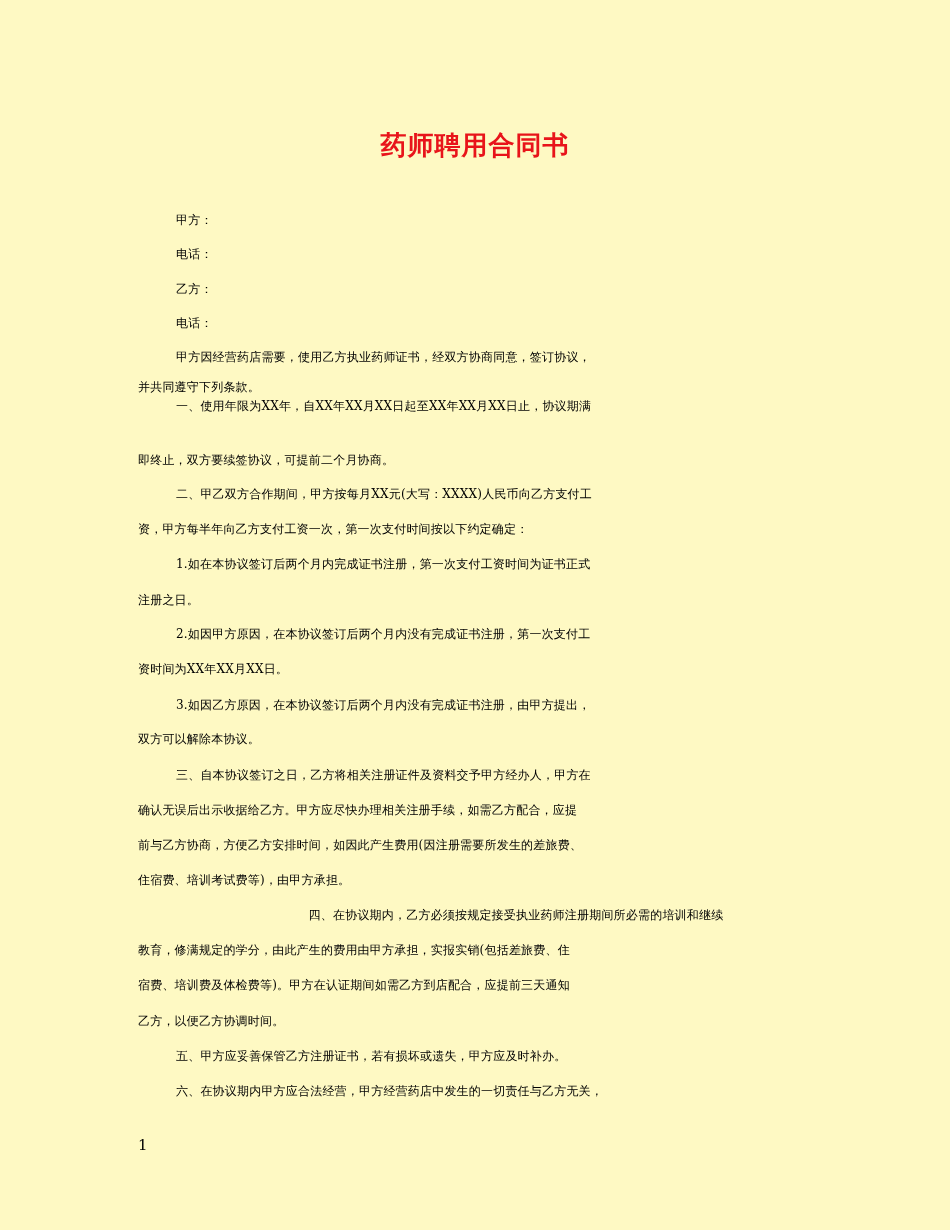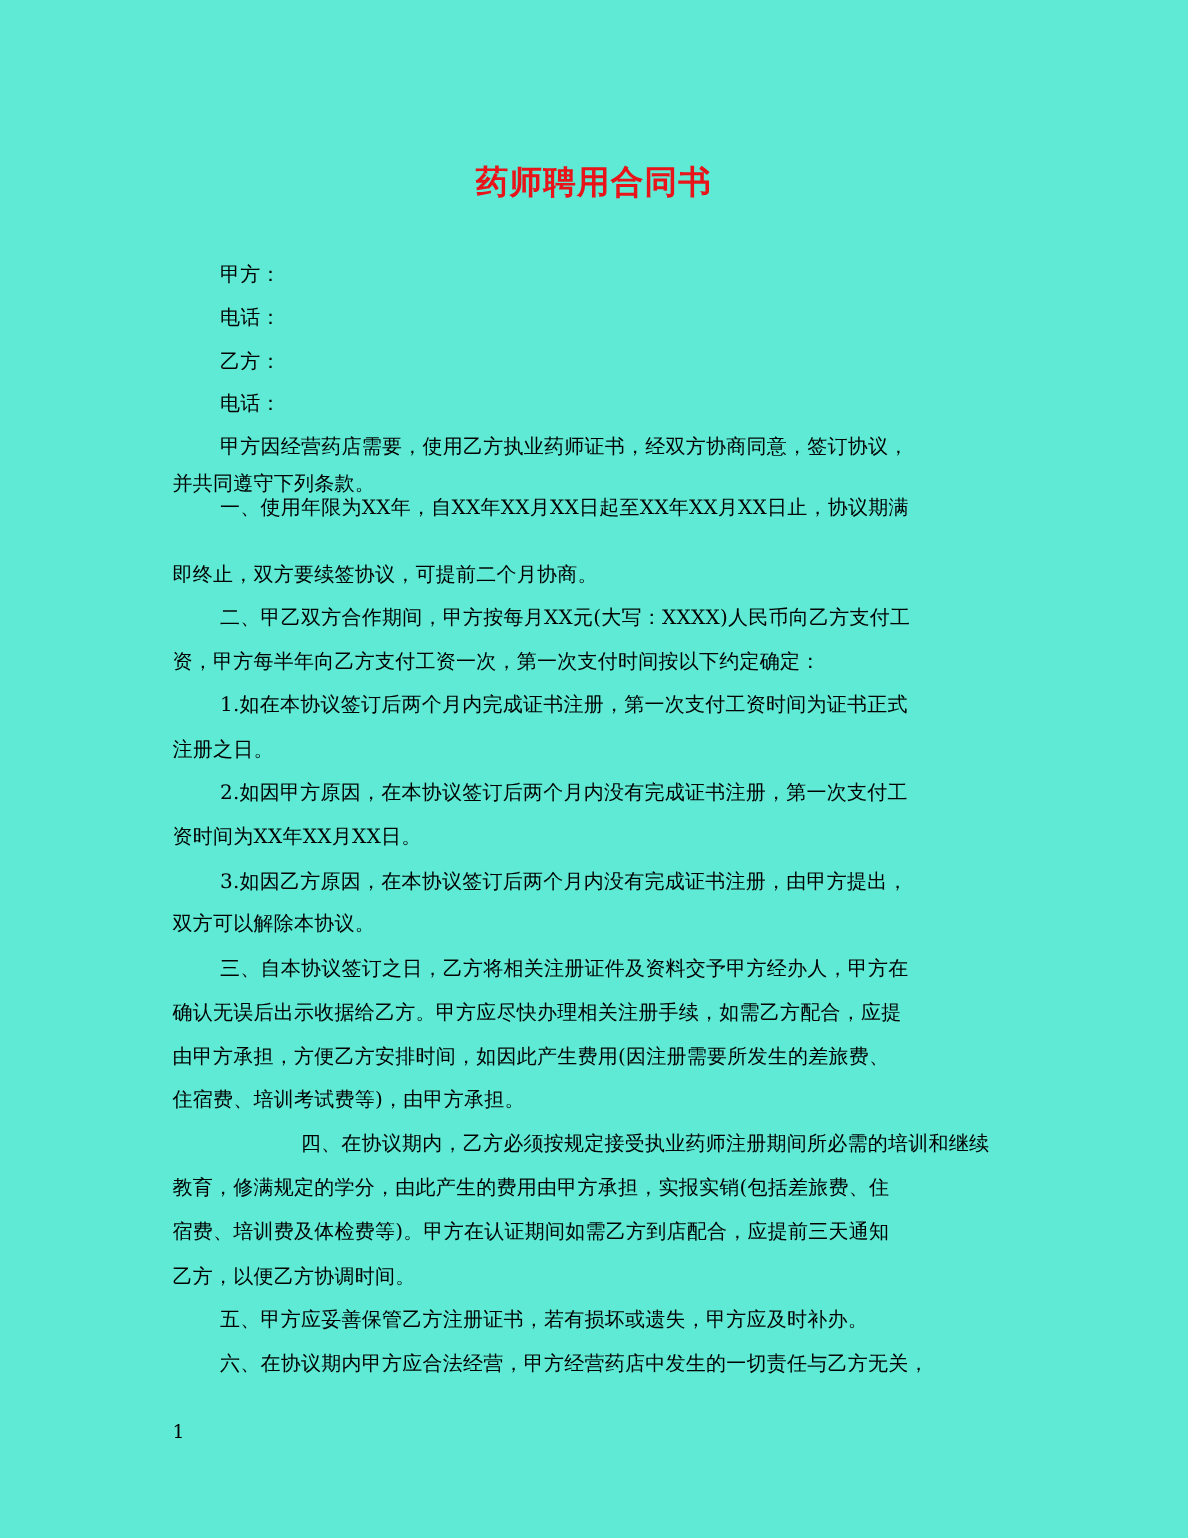--- a/index.html
+++ b/index.html
@@ -1,22 +1,22 @@
 <!DOCTYPE html>
 <html><head>
 <meta charset="utf-8">
 <style>
   html, body { margin:0; padding:0; background:#ffffff; }
   body { width:950px; height:1230px; position:relative; overflow:hidden;
          font-family:"DejaVu Serif","Liberation Serif",serif; color:#000; }
-  .page { position:absolute; left:0; top:0; width:950px; height:1230px; background:#5eead4; }
+  .page { position:absolute; left:0; top:0; width:950px; height:1230px; background:#fef9c3; }
   .title { position:absolute; left:0; width:950px; top:128px; text-align:center;
            font-family:"DejaVu Sans","Liberation Sans",sans-serif; font-weight:bold;
            font-size:26px; color:#e8141a; letter-spacing:1px; }
-  .line { position:absolute; left:138px; width:680px; font-size:16px; line-height:22px;
+  .line { position:absolute; left:138px; width:680px; font-size:12px; line-height:22px;
           white-space:nowrap; letter-spacing:0.2px; }
   .line.indent { left:176px; }
   .pagenum { position:absolute; left:138px; top:1136px; font-size:15px; }
 </style>
 </head>
 <body>
 
 <div class="page">
   <div class="title">药师聘用合同书</div>
   <div id="body-lines">
@@ -31,21 +31,21 @@
       <div class="line indent" style="top: 483px;">二、甲乙双方合作期间，甲方按每月XX元(大写：XXXX)人民币向乙方支付工</div>
       <div class="line" style="top: 518px;">资，甲方每半年向乙方支付工资一次，第一次支付时间按以下约定确定：</div>
       <div class="line indent" style="top: 553px;">1.如在本协议签订后两个月内完成证书注册，第一次支付工资时间为证书正式</div>
       <div class="line" style="top: 589px;">注册之日。</div>
       <div class="line indent" style="top: 623px;">2.如因甲方原因，在本协议签订后两个月内没有完成证书注册，第一次支付工</div>
       <div class="line" style="top: 658px;">资时间为XX年XX月XX日。</div>
       <div class="line indent" style="top: 694px;">3.如因乙方原因，在本协议签订后两个月内没有完成证书注册，由甲方提出，</div>
       <div class="line" style="top: 728px;">双方可以解除本协议。</div>
       <div class="line indent" style="top: 764px;">三、自本协议签订之日，乙方将相关注册证件及资料交予甲方经办人，甲方在</div>
       <div class="line" style="top: 799px;">确认无误后出示收据给乙方。甲方应尽快办理相关注册手续，如需乙方配合，应提</div>
-      <div class="line" style="top: 834px;">由甲方承担，方便乙方安排时间，如因此产生费用(因注册需要所发生的差旅费、</div>
+      <div class="line" style="top: 834px;">前与乙方协商，方便乙方安排时间，如因此产生费用(因注册需要所发生的差旅费、</div>
       <div class="line" style="top: 869px;">住宿费、培训考试费等)，由甲方承担。</div>
       <div class="line indent" style="top: 904px; text-align: center;">四、在协议期内，乙方必须按规定接受执业药师注册期间所必需的培训和继续</div>
       <div class="line" style="top: 939px;">教育，修满规定的学分，由此产生的费用由甲方承担，实报实销(包括差旅费、住</div>
       <div class="line" style="top: 974px;">宿费、培训费及体检费等)。甲方在认证期间如需乙方到店配合，应提前三天通知</div>
       <div class="line" style="top: 1010px;">乙方，以便乙方协调时间。</div>
       <div class="line indent" style="top: 1045px;">五、甲方应妥善保管乙方注册证书，若有损坏或遗失，甲方应及时补办。</div>
       <div class="line indent" style="top: 1080px;">六、在协议期内甲方应合法经营，甲方经营药店中发生的一切责任与乙方无关，</div>
     </div>
   <div class="pagenum">1</div>
 </div>

